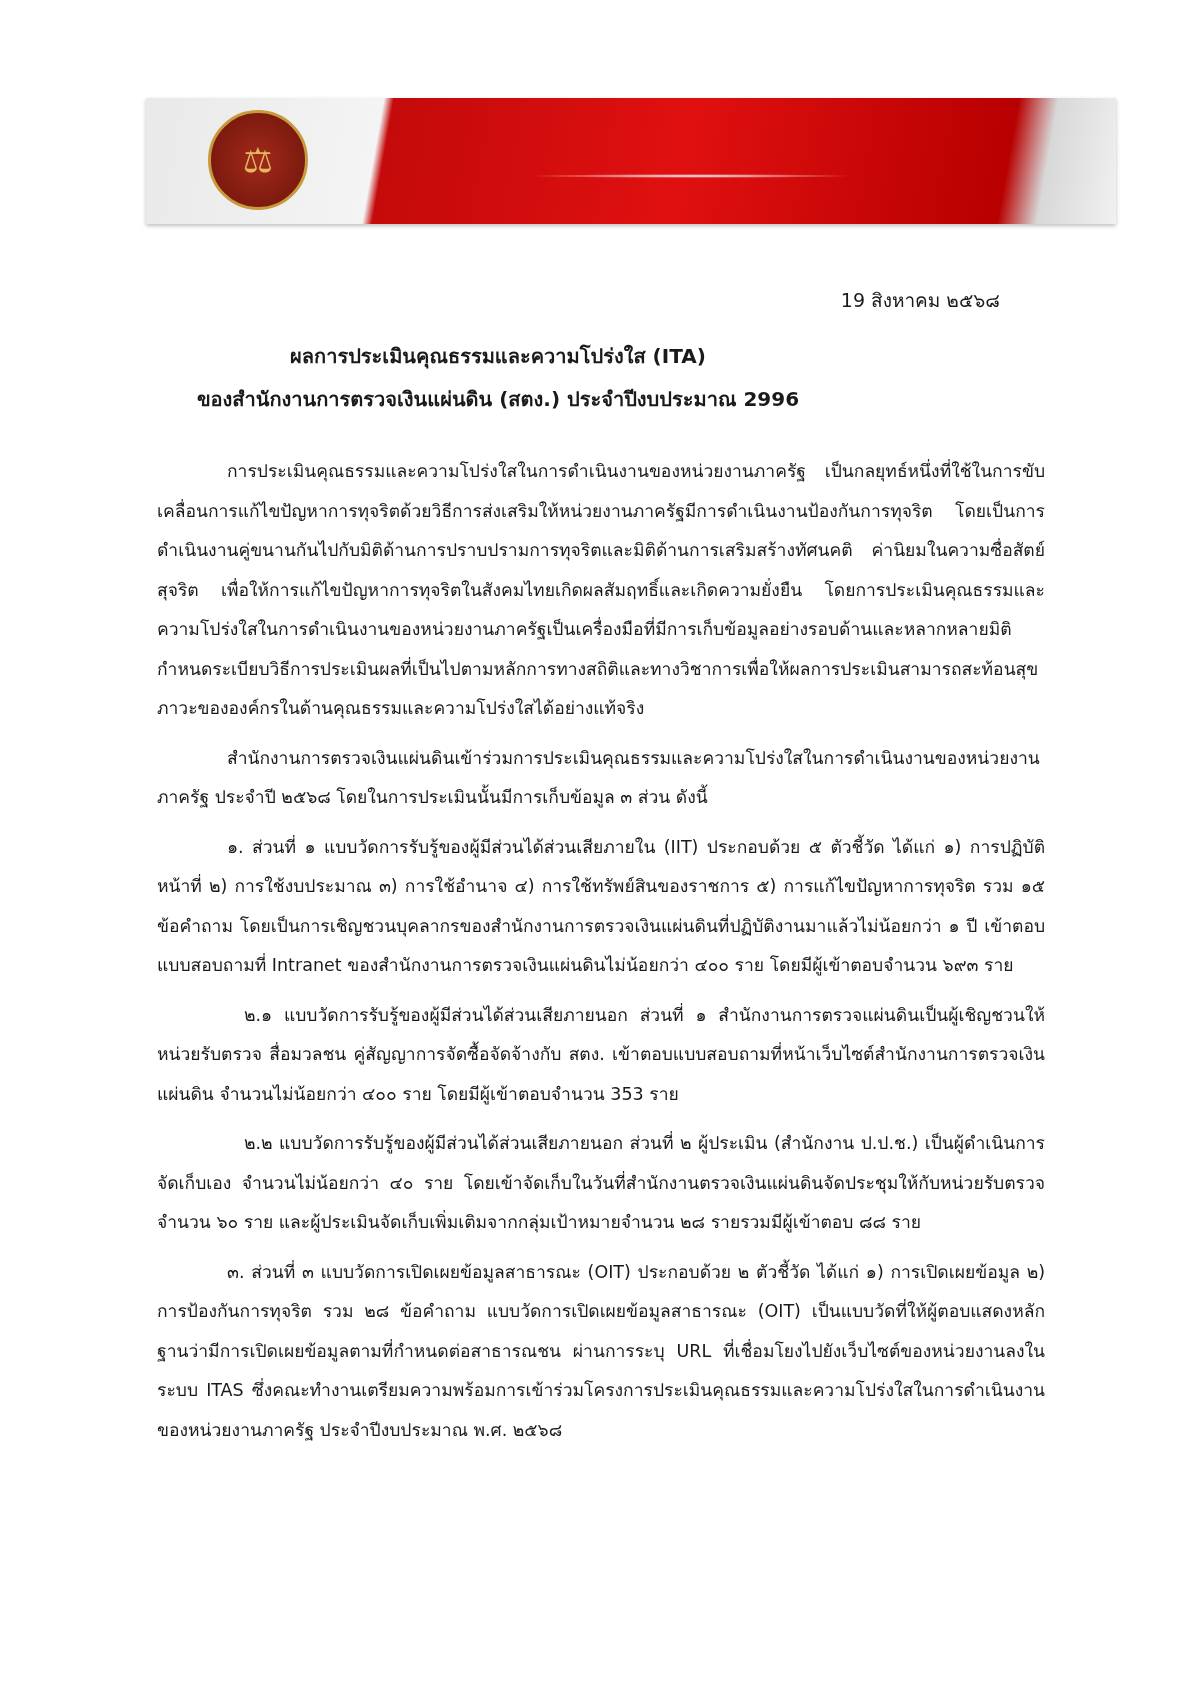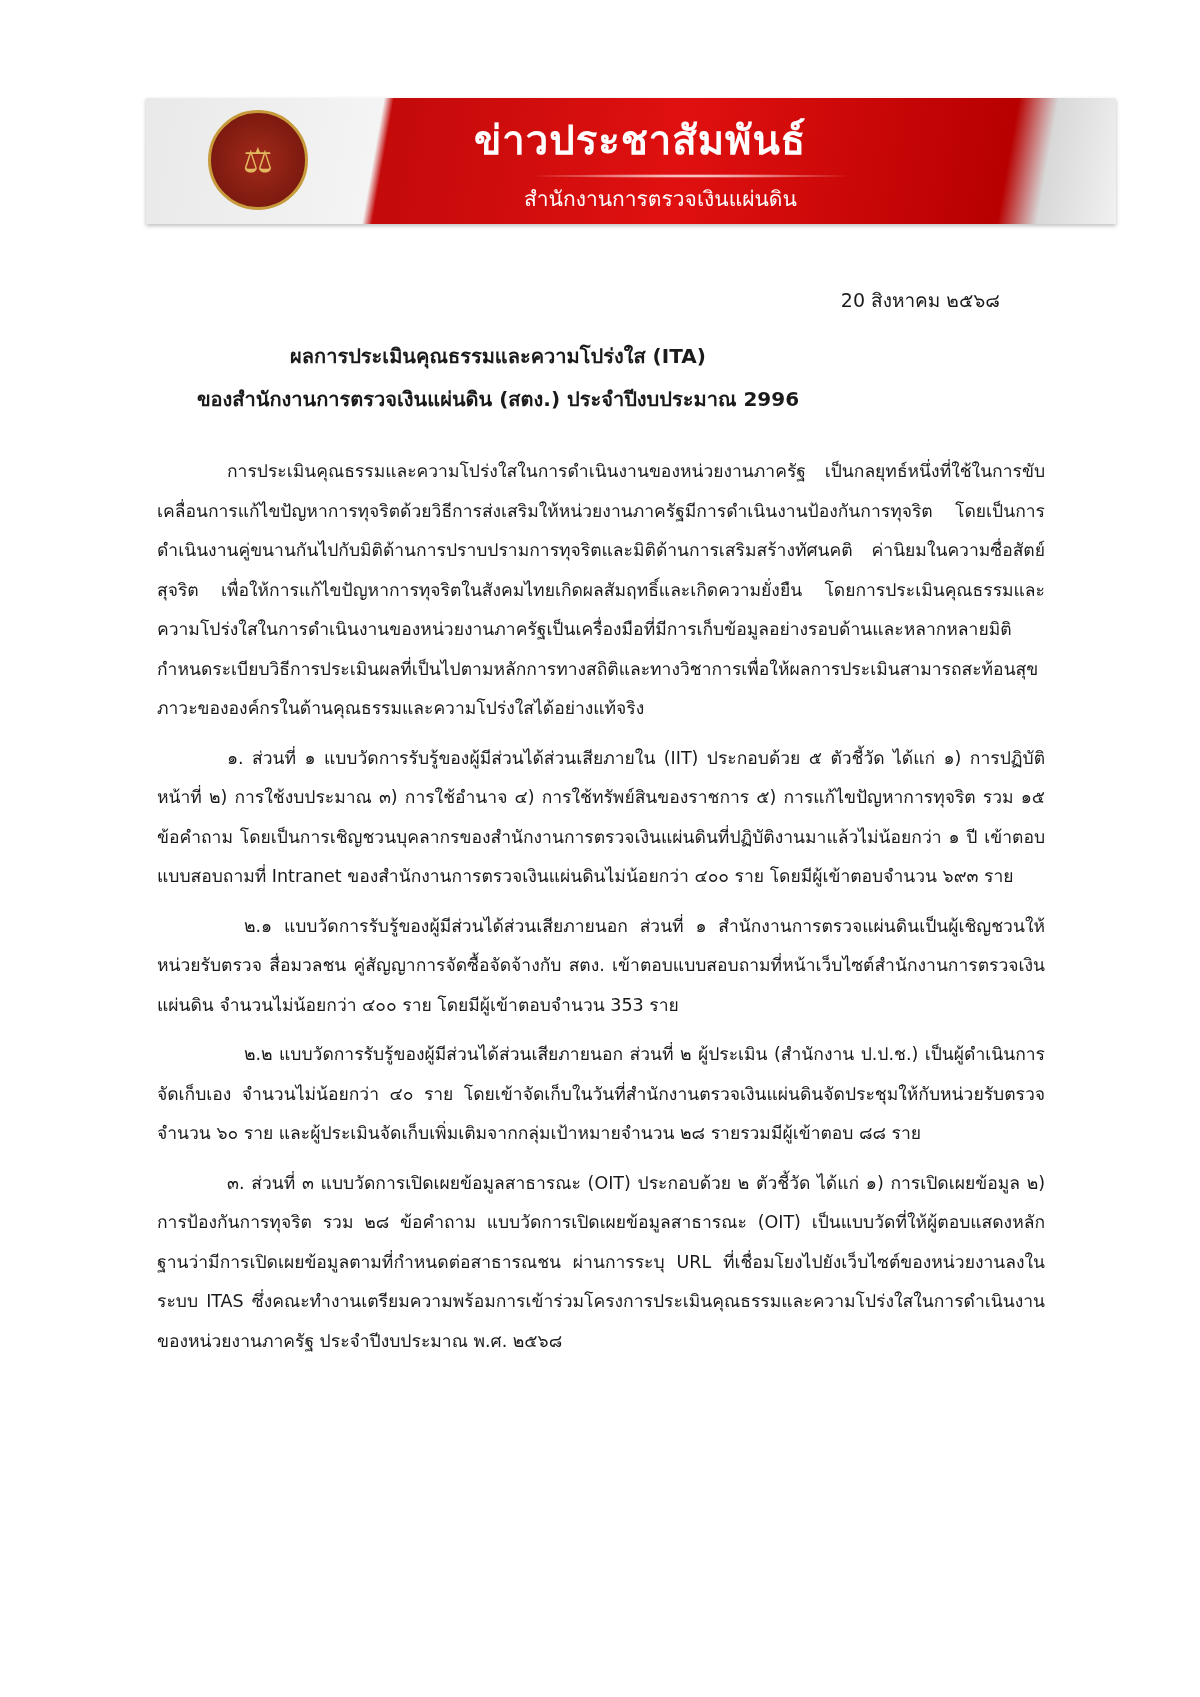--- a/index.html
+++ b/index.html
@@ -24,29 +24,28 @@
   .indent { text-indent:70px; }
   .indent2 { text-indent:87px; }
 </style>
 </head>
 <body>
 
 <div class="banner">
   <div class="seal">
       <span>⚖</span>
     </div>
-  <div class="title">ข่าวประชาสัมพันธ์</div>
   <div class="glow"></div>
-  <div class="subtitle">สำนักงานการตรวจเงินแผ่นดิน</div>
 </div>
 
-<div class="date">20 สิงหาคม ๒๕๖๘</div>
+<div class="date">19 สิงหาคม ๒๕๖๘</div>
 
 <div class="heading h1">ผลการประเมินคุณธรรมและความโปร่งใส (ITA)</div>
 <div class="heading h2">ของสำนักงานการตรวจเงินแผ่นดิน (สตง.) ประจำปีงบประมาณ 2996</div>
 
 <div class="body">
   <p class="indent">การประเมินคุณธรรมและความโปร่งใสในการดำเนินงานของหน่วยงานภาครัฐ เป็นกลยุทธ์หนึ่งที่ใช้ในการขับเคลื่อนการแก้ไขปัญหาการทุจริตด้วยวิธีการส่งเสริมให้หน่วยงานภาครัฐมีการดำเนินงานป้องกันการทุจริต โดยเป็นการดำเนินงานคู่ขนานกันไปกับมิติด้านการปราบปรามการทุจริตและมิติด้านการเสริมสร้างทัศนคติ ค่านิยมในความซื่อสัตย์สุจริต เพื่อให้การแก้ไขปัญหาการทุจริตในสังคมไทยเกิดผลสัมฤทธิ์และเกิดความยั่งยืน โดยการประเมินคุณธรรมและความโปร่งใสในการดำเนินงานของหน่วยงานภาครัฐเป็นเครื่องมือที่มีการเก็บข้อมูลอย่างรอบด้านและหลากหลายมิติ กำหนดระเบียบวิธีการประเมินผลที่เป็นไปตามหลักการทางสถิติและทางวิชาการเพื่อให้ผลการประเมินสามารถสะท้อนสุขภาวะขององค์กรในด้านคุณธรรมและความโปร่งใสได้อย่างแท้จริง</p>
+  <p class="indent">สำนักงานการตรวจเงินแผ่นดินเข้าร่วมการประเมินคุณธรรมและความโปร่งใสในการดำเนินงานของหน่วยงานภาครัฐ ประจำปี ๒๕๖๘ โดยในการประเมินนั้นมีการเก็บข้อมูล ๓ ส่วน ดังนี้</p>
   <p class="indent">๑. ส่วนที่ ๑ แบบวัดการรับรู้ของผู้มีส่วนได้ส่วนเสียภายใน (IIT) ประกอบด้วย ๕ ตัวชี้วัด ได้แก่ ๑) การปฏิบัติหน้าที่ ๒) การใช้งบประมาณ ๓) การใช้อำนาจ ๔) การใช้ทรัพย์สินของราชการ ๕) การแก้ไขปัญหาการทุจริต รวม ๑๕ ข้อคำถาม โดยเป็นการเชิญชวนบุคลากรของสำนักงานการตรวจเงินแผ่นดินที่ปฏิบัติงานมาแล้วไม่น้อยกว่า ๑ ปี เข้าตอบแบบสอบถามที่ Intranet ของสำนักงานการตรวจเงินแผ่นดินไม่น้อยกว่า ๔๐๐ ราย โดยมีผู้เข้าตอบจำนวน ๖๙๓ ราย</p>
   <p class="indent2">๒.๑ แบบวัดการรับรู้ของผู้มีส่วนได้ส่วนเสียภายนอก ส่วนที่ ๑ สำนักงานการตรวจแผ่นดินเป็นผู้เชิญชวนให้หน่วยรับตรวจ สื่อมวลชน คู่สัญญาการจัดซื้อจัดจ้างกับ สตง. เข้าตอบแบบสอบถามที่หน้าเว็บไซต์สำนักงานการตรวจเงินแผ่นดิน จำนวนไม่น้อยกว่า ๔๐๐ ราย โดยมีผู้เข้าตอบจำนวน 353 ราย</p>
   <p class="indent2">๒.๒ แบบวัดการรับรู้ของผู้มีส่วนได้ส่วนเสียภายนอก ส่วนที่ ๒ ผู้ประเมิน (สำนักงาน ป.ป.ช.) เป็นผู้ดำเนินการจัดเก็บเอง จำนวนไม่น้อยกว่า ๔๐ ราย โดยเข้าจัดเก็บในวันที่สำนักงานตรวจเงินแผ่นดินจัดประชุมให้กับหน่วยรับตรวจ จำนวน ๖๐ ราย และผู้ประเมินจัดเก็บเพิ่มเติมจากกลุ่มเป้าหมายจำนวน ๒๘ รายรวมมีผู้เข้าตอบ ๘๘ ราย</p>
   <p class="indent">๓. ส่วนที่ ๓ แบบวัดการเปิดเผยข้อมูลสาธารณะ (OIT) ประกอบด้วย ๒ ตัวชี้วัด ได้แก่ ๑) การเปิดเผยข้อมูล ๒) การป้องกันการทุจริต รวม ๒๘ ข้อคำถาม แบบวัดการเปิดเผยข้อมูลสาธารณะ (OIT) เป็นแบบวัดที่ให้ผู้ตอบแสดงหลักฐานว่ามีการเปิดเผยข้อมูลตามที่กำหนดต่อสาธารณชน ผ่านการระบุ URL ที่เชื่อมโยงไปยังเว็บไซต์ของหน่วยงานลงในระบบ ITAS ซึ่งคณะทำงานเตรียมความพร้อมการเข้าร่วมโครงการประเมินคุณธรรมและความโปร่งใสในการดำเนินงานของหน่วยงานภาครัฐ ประจำปีงบประมาณ พ.ศ. ๒๕๖๘</p>
 </div>
 
 </body></html>

